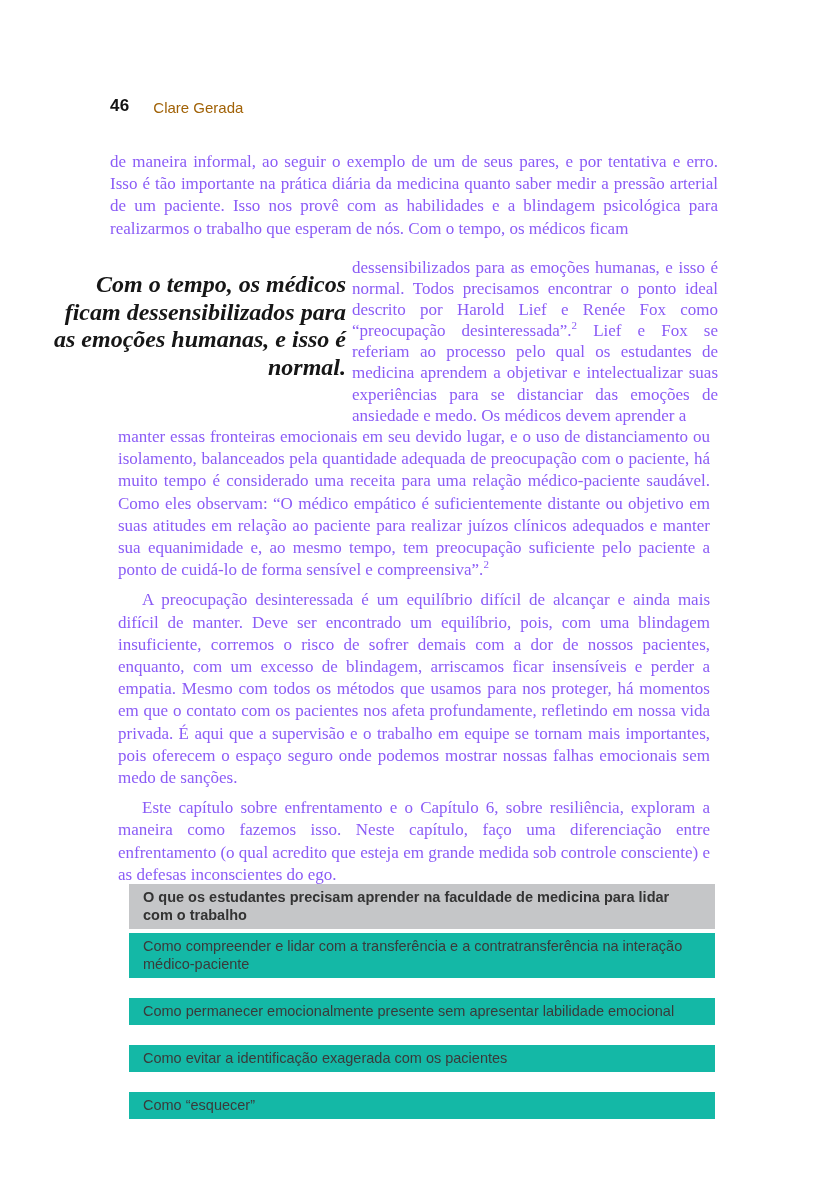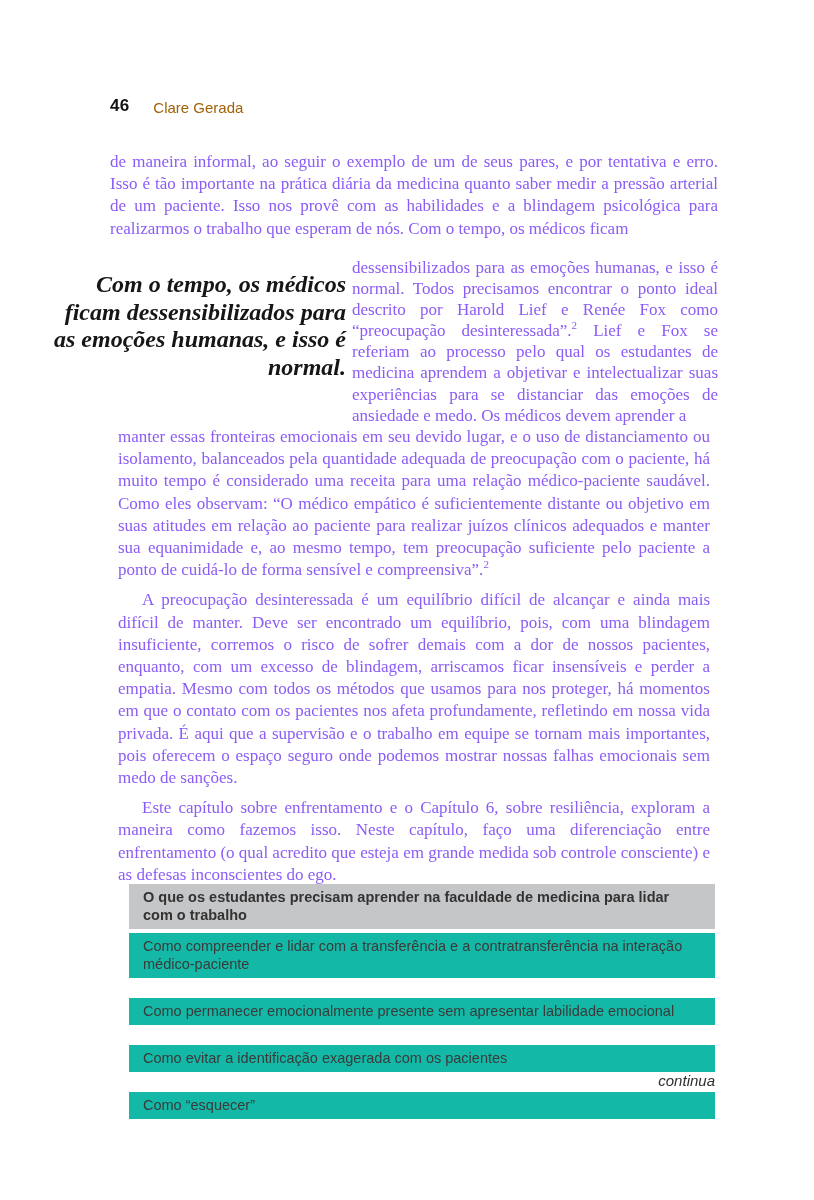--- a/index.html
+++ b/index.html
@@ -123,15 +123,14 @@
   </div>
 
   <div class="learning-table">
     <div class="table-header-row">O que os estudantes precisam aprender na faculdade de medicina para lidar com o trabalho</div>
     <div class="table-row">Como compreender e lidar com a transferência e a contratransferência na interação médico-paciente</div>
     <div class="table-row">Como permanecer emocionalmente presente sem apresentar labilidade emocional</div>
     <div class="table-row">Como evitar a identificação exagerada com os pacientes</div>
     <div class="table-row">Como “esquecer”</div>
   </div>
 
-  <div class="continuation-note">continua</div>
 
 </div>
 
 </body></html>

